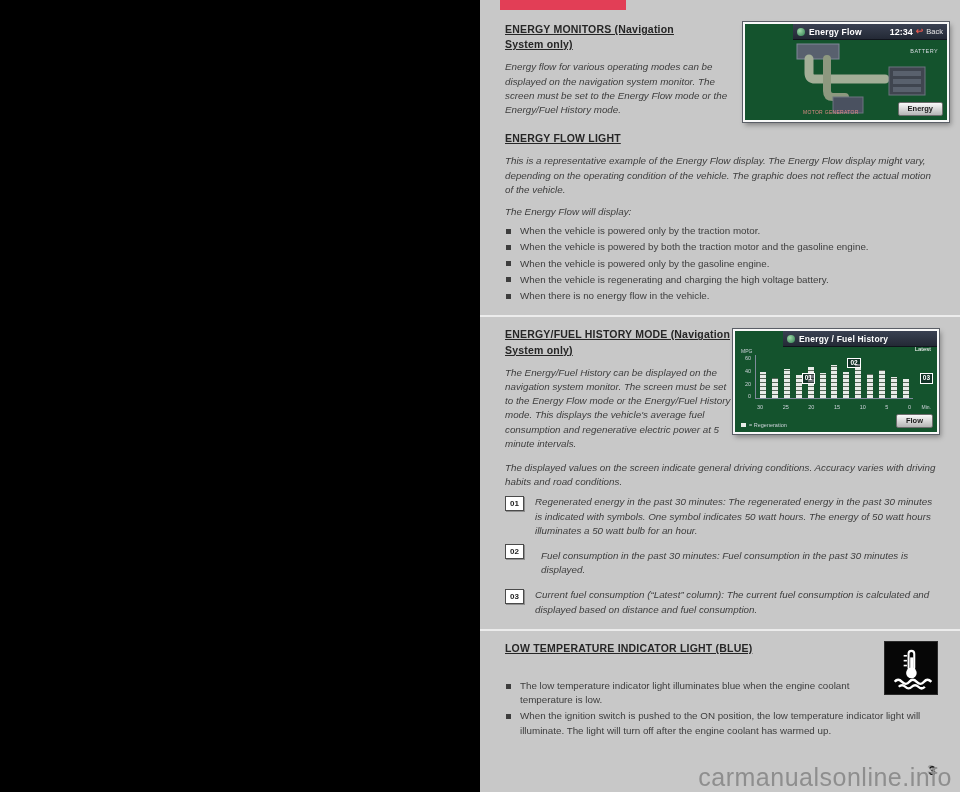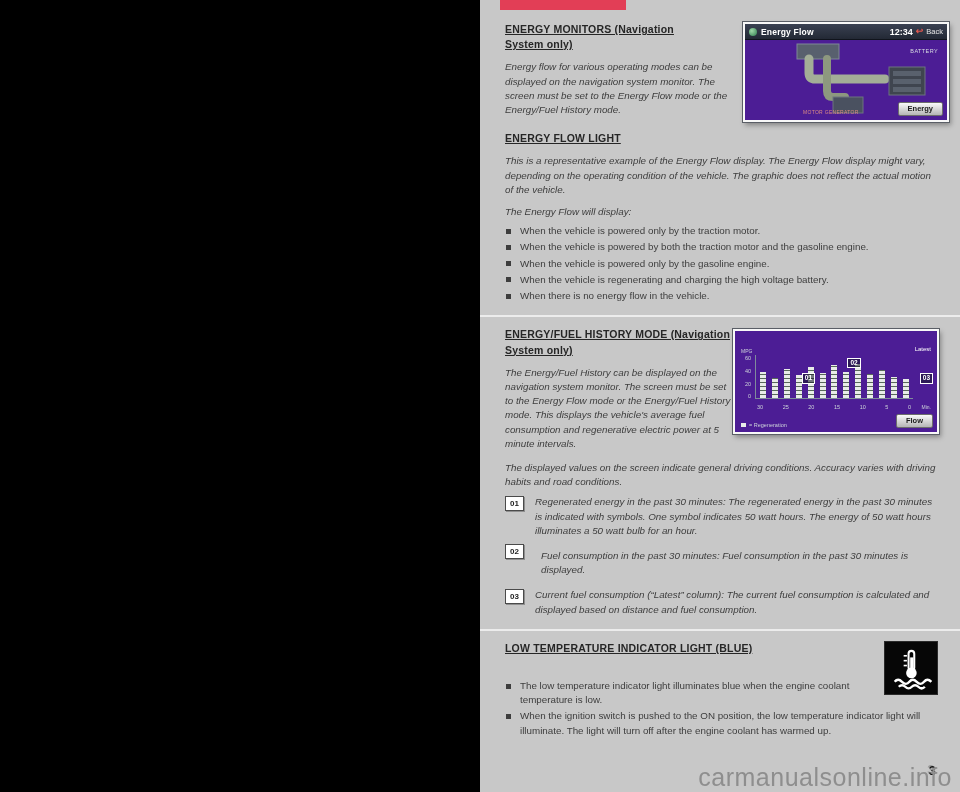--- a/index.html
+++ b/index.html
@@ -11,21 +11,21 @@
   h2{font-size:10.5px;color:#262626;margin:0 0 8px 0;line-height:1.45;letter-spacing:.2px;font-weight:bold;text-decoration:underline;}
   p,li{font-size:9.8px;color:#3d3d3d;line-height:1.45;margin:0;}
   p{margin-bottom:8px;font-style:italic;}
   .pad{padding-left:25px;padding-right:22px;}
   .row{display:flex;justify-content:space-between;align-items:flex-start;}
   ul{list-style:none;padding:0;margin:0;}
   li{position:relative;padding-left:15px;margin-bottom:2px;}
   li::before{content:"";position:absolute;left:1px;top:4.5px;width:5px;height:5px;background:#3d3d3d;}
   .divider{height:2px;background:#ececec;margin:12px 0 10px 0;}
   
-  .screen{position:relative;background:#4c1d95;border:2px solid #f8f8f8;box-shadow:0 0 0 1px #5a5e66,2px 3px 5px rgba(0,0,0,.35);flex:none;box-sizing:border-box;}
+  .screen{position:relative;background:#14532d;border:2px solid #f8f8f8;box-shadow:0 0 0 1px #5a5e66,2px 3px 5px rgba(0,0,0,.35);flex:none;box-sizing:border-box;padding-left:48px;}
   .screen1{width:206px;height:100px;}
   .screen2{width:206px;height:105px;margin-top:2px;}
   .scr-head{display:flex;align-items:center;height:15px;padding:0 4px;background:linear-gradient(#3a4152,#232935);border-bottom:1px solid #10141c;}
   .scr-ico{width:8px;height:8px;border-radius:50%;background:radial-gradient(circle at 35% 35%,#9fd9a8,#2e7d4f);margin-right:4px;flex:none;}
   .scr-title{color:#fff;font-weight:bold;font-size:8.5px;letter-spacing:.2px;white-space:nowrap;}
   .scr-right{margin-left:auto;display:flex;align-items:center;gap:3px;}
   .scr-time{color:#fff;font-weight:bold;font-size:9px;}
   .back-ico{color:#e2574f;font-size:9px;line-height:1;font-weight:bold;}
   .scr-back{color:#e6e6e6;font-size:7.5px;}
   .scr-btn{position:absolute;right:4px;bottom:4px;font-size:7.5px;font-weight:bold;color:#1c1c1c;background:linear-gradient(#fafafa,#b5b5b5);border:1px solid #6d6d6d;border-radius:2px;padding:1px 9px 2px;}
@@ -118,20 +118,24 @@
     <div class="divider"></div>
 
     <div class="pad">
       <div class="row">
         <div class="col-l3">
           <h2>ENERGY/FUEL HISTORY MODE (Navigation System only)</h2>
           <p>The Energy/Fuel History can be displayed on the navigation system monitor. The screen must be set to the Energy Flow mode or the Energy/Fuel History mode. This displays the vehicle's average fuel consumption and regenerative electric power at 5 minute intervals.</p>
         </div>
 
         <div class="screen screen2">
+          <div class="scr-head">
+            <span class="scr-ico"></span>
+            <span class="scr-title">Energy / Fuel History</span>
+          </div>
           <div class="fh-chart">
             <span class="fh-ylab">MPG</span>
             <span class="fh-latest">Latest</span>
             <div class="fh-yticks">
               <span>60</span>
               <span>40</span>
               <span>20</span>
               <span>0</span>
             </div>
             <div class="fh-plot">

